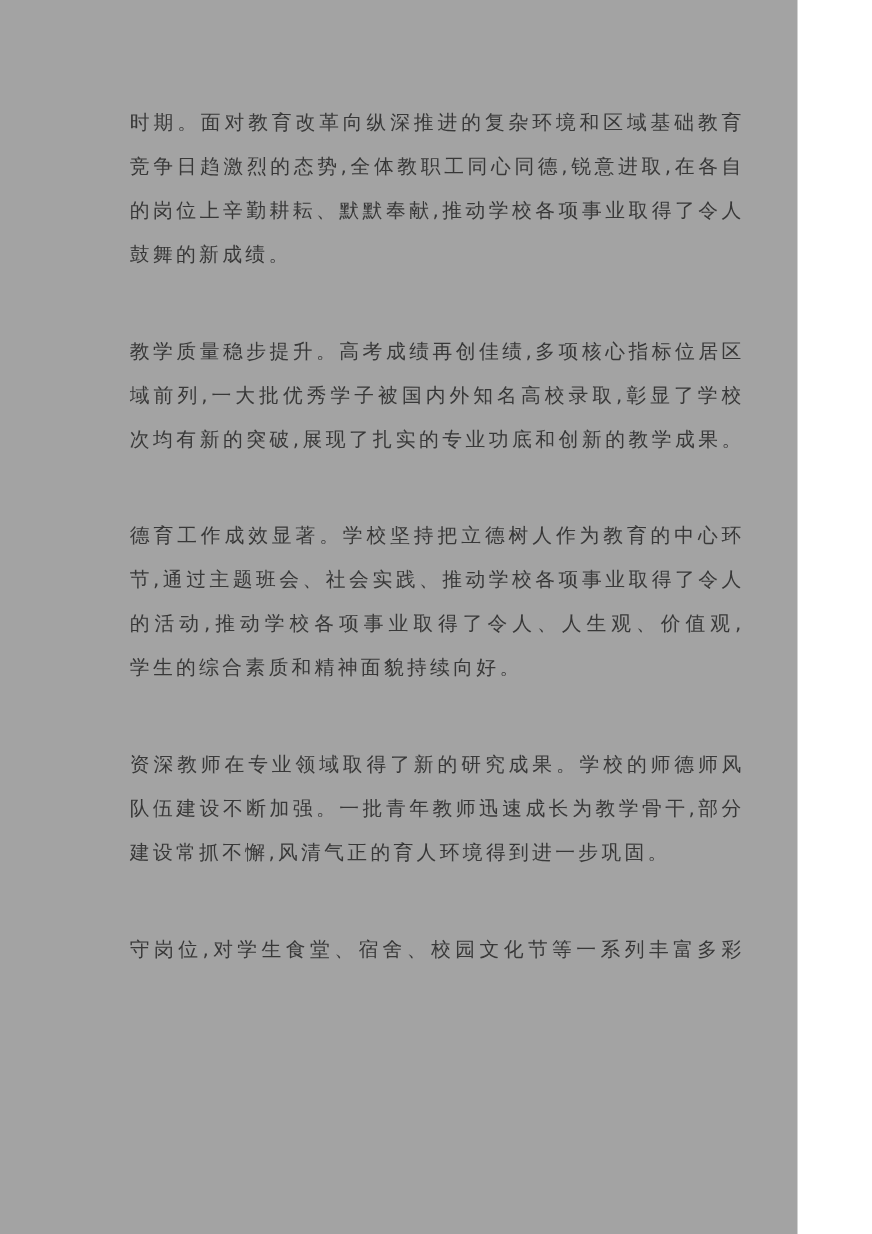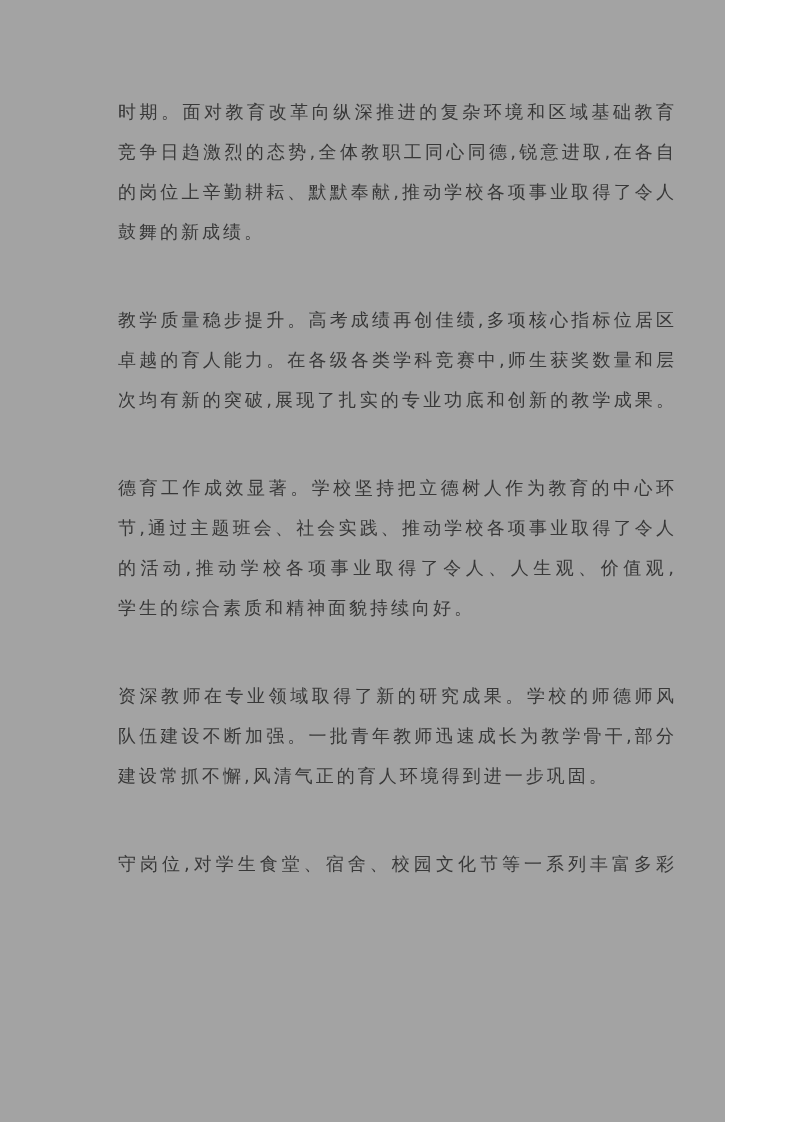--- a/index.html
+++ b/index.html
@@ -50,21 +50,21 @@
 
     <div class="para">
       <span class="line">时期。面对教育改革向纵深推进的复杂环境和区域基础教育</span>
       <span class="line">竞争日趋激烈的态势,全体教职工同心同德,锐意进取,在各自</span>
       <span class="line">的岗位上辛勤耕耘、默默奉献,推动学校各项事业取得了令人</span>
       <span class="line flush-left">鼓舞的新成绩。</span>
     </div>
 
     <div class="para">
       <span class="line">教学质量稳步提升。高考成绩再创佳绩,多项核心指标位居区</span>
-      <span class="line">卓越的育人能力。在各级各类学科竞赛中,师生获奖数量和层</span>
+      <span class="line">域前列,一大批优秀学子被国内外知名高校录取,彰显了学校</span>
       <span class="line">次均有新的突破,展现了扎实的专业功底和创新的教学成果。</span>
     </div>
 
     <div class="para">
       <span class="line">德育工作成效显著。学校坚持把立德树人作为教育的中心环</span>
       <span class="line">节,通过主题班会、社会实践、推动学校各项事业取得了令人</span>
       <span class="line">的活动,推动学校各项事业取得了令人、人生观、价值观,</span>
       <span class="line flush-left">学生的综合素质和精神面貌持续向好。</span>
     </div>
 

